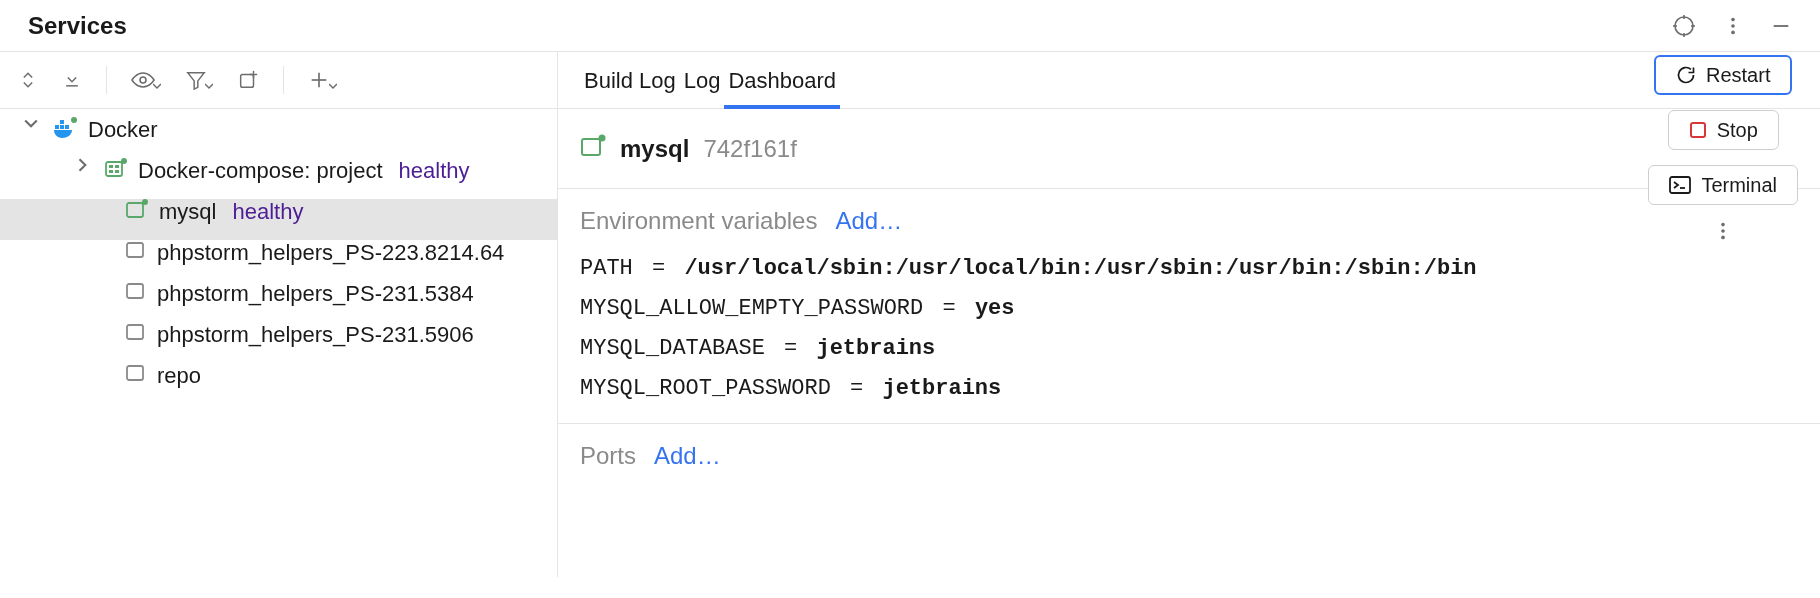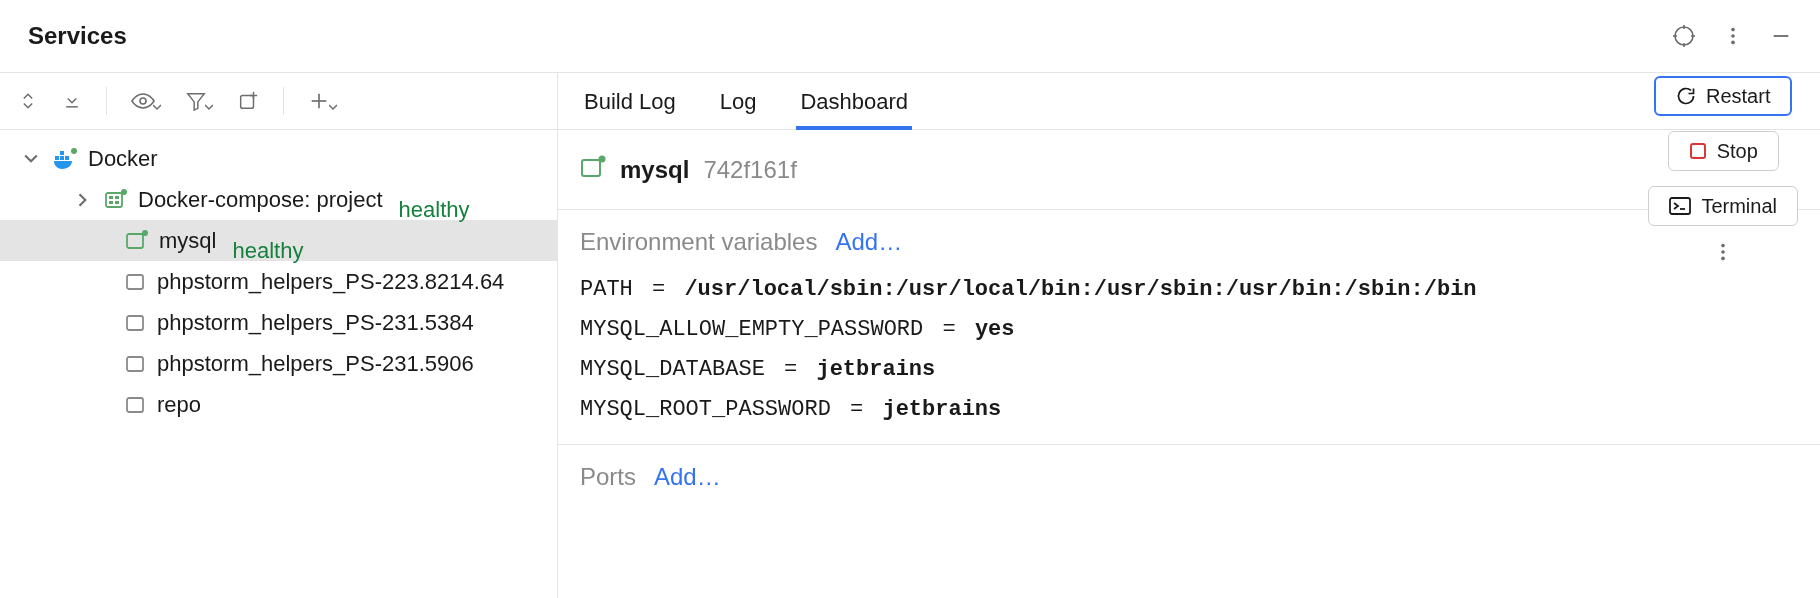--- a/index.html
+++ b/index.html
@@ -11,21 +11,21 @@
       width: 1820px;
       height: 598px;
       overflow: hidden;
     }
 
     
     .title-bar {
       display: flex;
       align-items: center;
       justify-content: space-between;
-      height: 73px;
+      height: 52px;
       padding: 0 28px;
       border-bottom: 1px solid #e4e4e4;
     }
     .title-bar .title {
       font-size: 24px;
       font-weight: 600;
     }
     .title-actions { display: flex; align-items: center; gap: 26px; }
     .icon-slot { display:inline-flex; align-items:center; justify-content:center; color:#6d6d6d; }
 
@@ -38,38 +38,38 @@
     .toolbar {
       display:flex; align-items:center; height: 57px;
       padding: 0 18px; gap: 24px;
       border-bottom: 1px solid #e4e4e4;
     }
     .toolbar .divider { width:1px; height:28px; background:#e4e4e4; }
 
     
     .tree { padding-top: 8px; }
     .tree-row {
-      display:flex; align-items:center; height:41px;
+      display:flex; align-items:flex-start; height:41px;
       padding-left: 24px; gap: 10px;
       font-size:22px;
     }
     .tree-row.selected { background:#e4e4e4; }
     .indent-0 { padding-left: 24px; }
     .indent-1 { padding-left: 76px; }
     .indent-2 { padding-left: 60px; }
     .indent-3 { padding-left: 125px; }
     .tree-chevron { width:18px; display:inline-flex; color:#6d6d6d;}
     .tree-icon { display:inline-flex; align-items:center; }
     .tree-label { color:#1a1a1a; }
-    .tree-status { color:#15803d; margin-left:6px;margin-top:20px; }
+    .tree-status { color:#4c1d95; margin-left:6px; }
 
     
     .tabs {
       display:flex; align-items:flex-end; height:57px;
-      border-bottom: 1px solid #e4e4e4; padding: 0 22px; gap:36px;
+      border-bottom: 1px solid #e4e4e4; padding: 0 22px; 
     }
     .tab { font-size:22px; padding: 14px 4px; color:#1a1a1a; position:relative; }
     .tab.active::after {
       content:""; position:absolute; left:0; right:0; bottom:-1px; height:4px; background:#3574f0;
     }
 
     
     .ctr-header {
       display:flex; align-items:center; justify-content:space-between;
       height:80px; padding: 0 22px;

